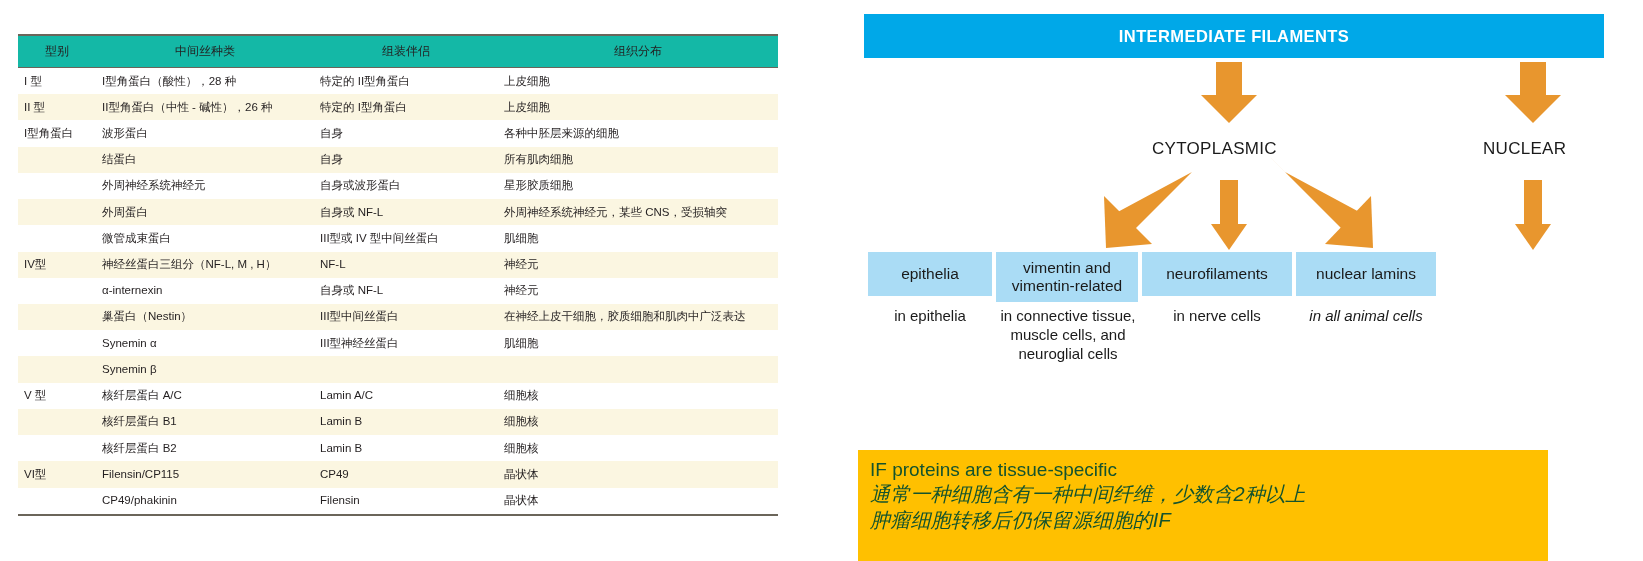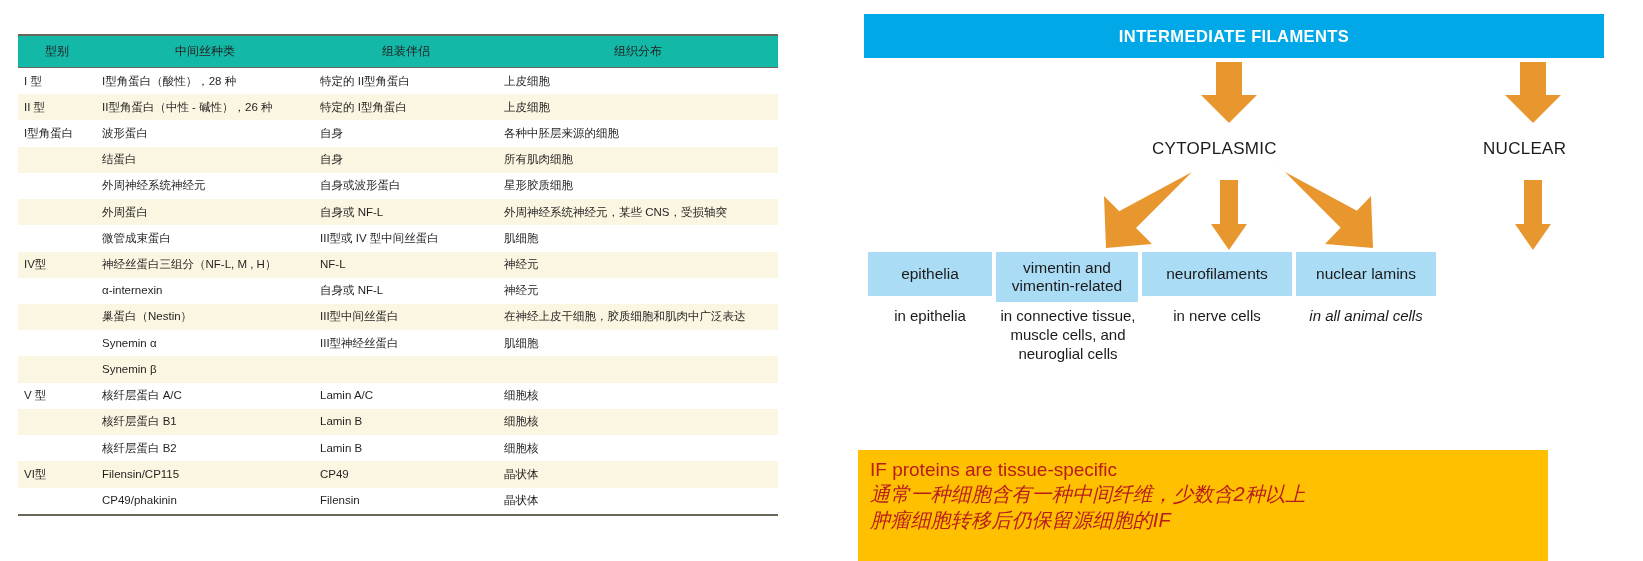--- a/index.html
+++ b/index.html
@@ -89,21 +89,21 @@
     position:absolute;
     font-size:15px;
     color:#1a1a1a;
     text-align:center;
     line-height:1.25;
   }
 
   #note-box{
     position:absolute;left:38px;top:450px;width:690px;height:111px;
     background:#ffc000;
-    color:#b91c1c;
+    color:#14532d;
     font-size:19px;
     line-height:1.28;
     padding:8px 10px 0 12px;
     box-sizing:border-box;
     overflow:hidden;
   }
   #note-box .nl{display:block;white-space:nowrap;}
   #note-box .nl.cjk{font-size:20px;letter-spacing:.2px;font-style:italic;}
 </style>
 </head>

